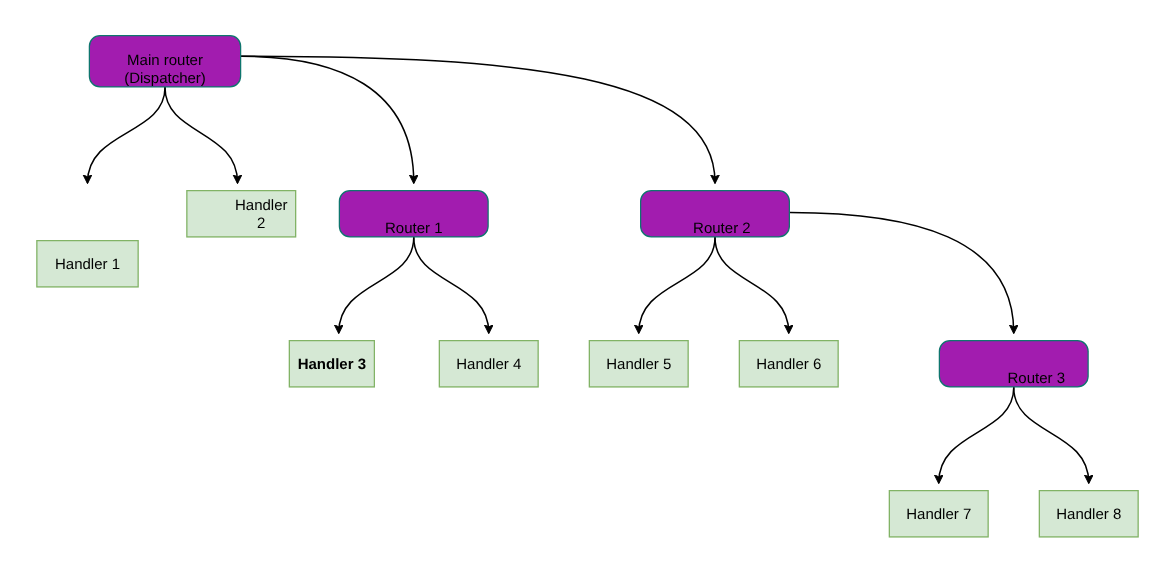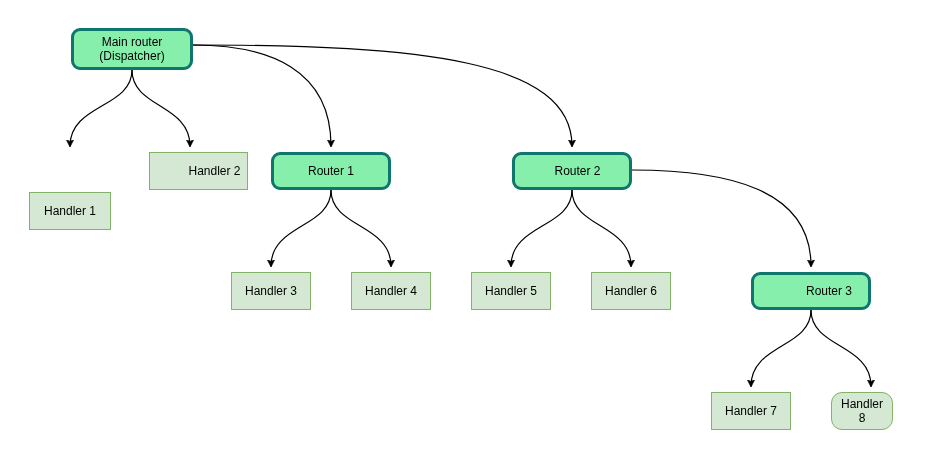--- a/index.html
+++ b/index.html
@@ -30,23 +30,24 @@
     display: flex;
     align-items: center;
     justify-content: center;
     text-align: center;
     font-size: 12px;
     line-height: 14px;
     color: #000000;
     z-index: 2;
   }
   .node-router {
-    background: #86efac;
-    border: 3px solid #0f766e;
+    background: #a21caf;
+    border: 1px solid #0f766e;
     border-radius: 9px;
+    align-items: flex-end;
   }
   .node-handler {
     background: #d5e8d4;
     border: 1px solid #82b366;
     border-radius: 0;
   }
   .node-label {
     display: block;
     white-space: pre-line;
     padding: 0 4px;
@@ -79,45 +80,45 @@
   </svg>
 
   <div id="nodes">
       <div class="node node-router" style="left: 71px; top: 28px; width: 122px; height: 42px;">
         <span class="node-label">Main router
 (Dispatcher)</span>
       </div>
       <div class="node node-handler" style="left: 29px; top: 152px; width: 82px; height: 38px; margin-top: 40px;">
         <span class="node-label">Handler 1</span>
       </div>
-      <div class="node node-handler" style="left: 149px; top: 152px; width: 99px; height: 38px; padding-left: 32px;">
+      <div class="node node-handler" style="left: 149px; top: 152px; width: 88px; height: 38px; padding-left: 32px;">
         <span class="node-label">Handler 2</span>
       </div>
       <div class="node node-router" style="left: 271px; top: 152px; width: 120px; height: 38px;">
         <span class="node-label">Router 1</span>
       </div>
       <div class="node node-router" style="left: 512px; top: 152px; width: 120px; height: 38px; padding-left: 11px;">
         <span class="node-label">Router 2</span>
       </div>
-      <div class="node node-handler" style="left: 231px; top: 272px; width: 80px; height: 38px;">
+      <div class="node node-handler" style="left: 231px; top: 272px; width: 69px; height: 38px; font-weight: bold;">
         <span class="node-label">Handler 3</span>
       </div>
       <div class="node node-handler" style="left: 351px; top: 272px; width: 80px; height: 38px;">
         <span class="node-label">Handler 4</span>
       </div>
       <div class="node node-handler" style="left: 471px; top: 272px; width: 80px; height: 38px; justify-content: center;">
         <span class="node-label">Handler 5</span>
       </div>
       <div class="node node-handler" style="left: 591px; top: 272px; width: 80px; height: 38px;">
         <span class="node-label">Handler 6</span>
       </div>
       <div class="node node-router" style="left: 751px; top: 272px; width: 120px; height: 38px; padding-left: 36px;">
         <span class="node-label">Router 3</span>
       </div>
       <div class="node node-handler" style="left: 711px; top: 392px; width: 80px; height: 38px;">
         <span class="node-label">Handler 7</span>
       </div>
-      <div class="node node-handler" style="left: 831px; top: 392px; width: 62px; height: 38px; border-radius: 11px;">
+      <div class="node node-handler" style="left: 831px; top: 392px; width: 80px; height: 38px;">
         <span class="node-label">Handler 8</span>
       </div>
     </div>
 
 </div>
 
 </body></html>

